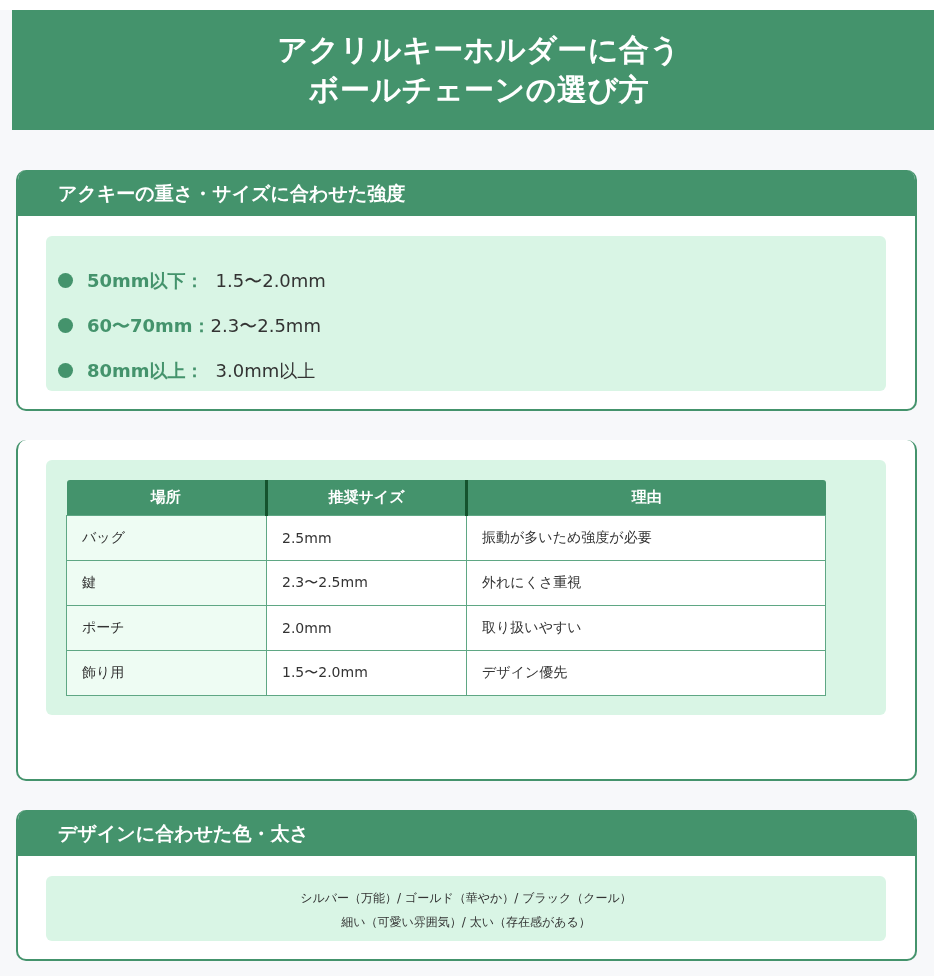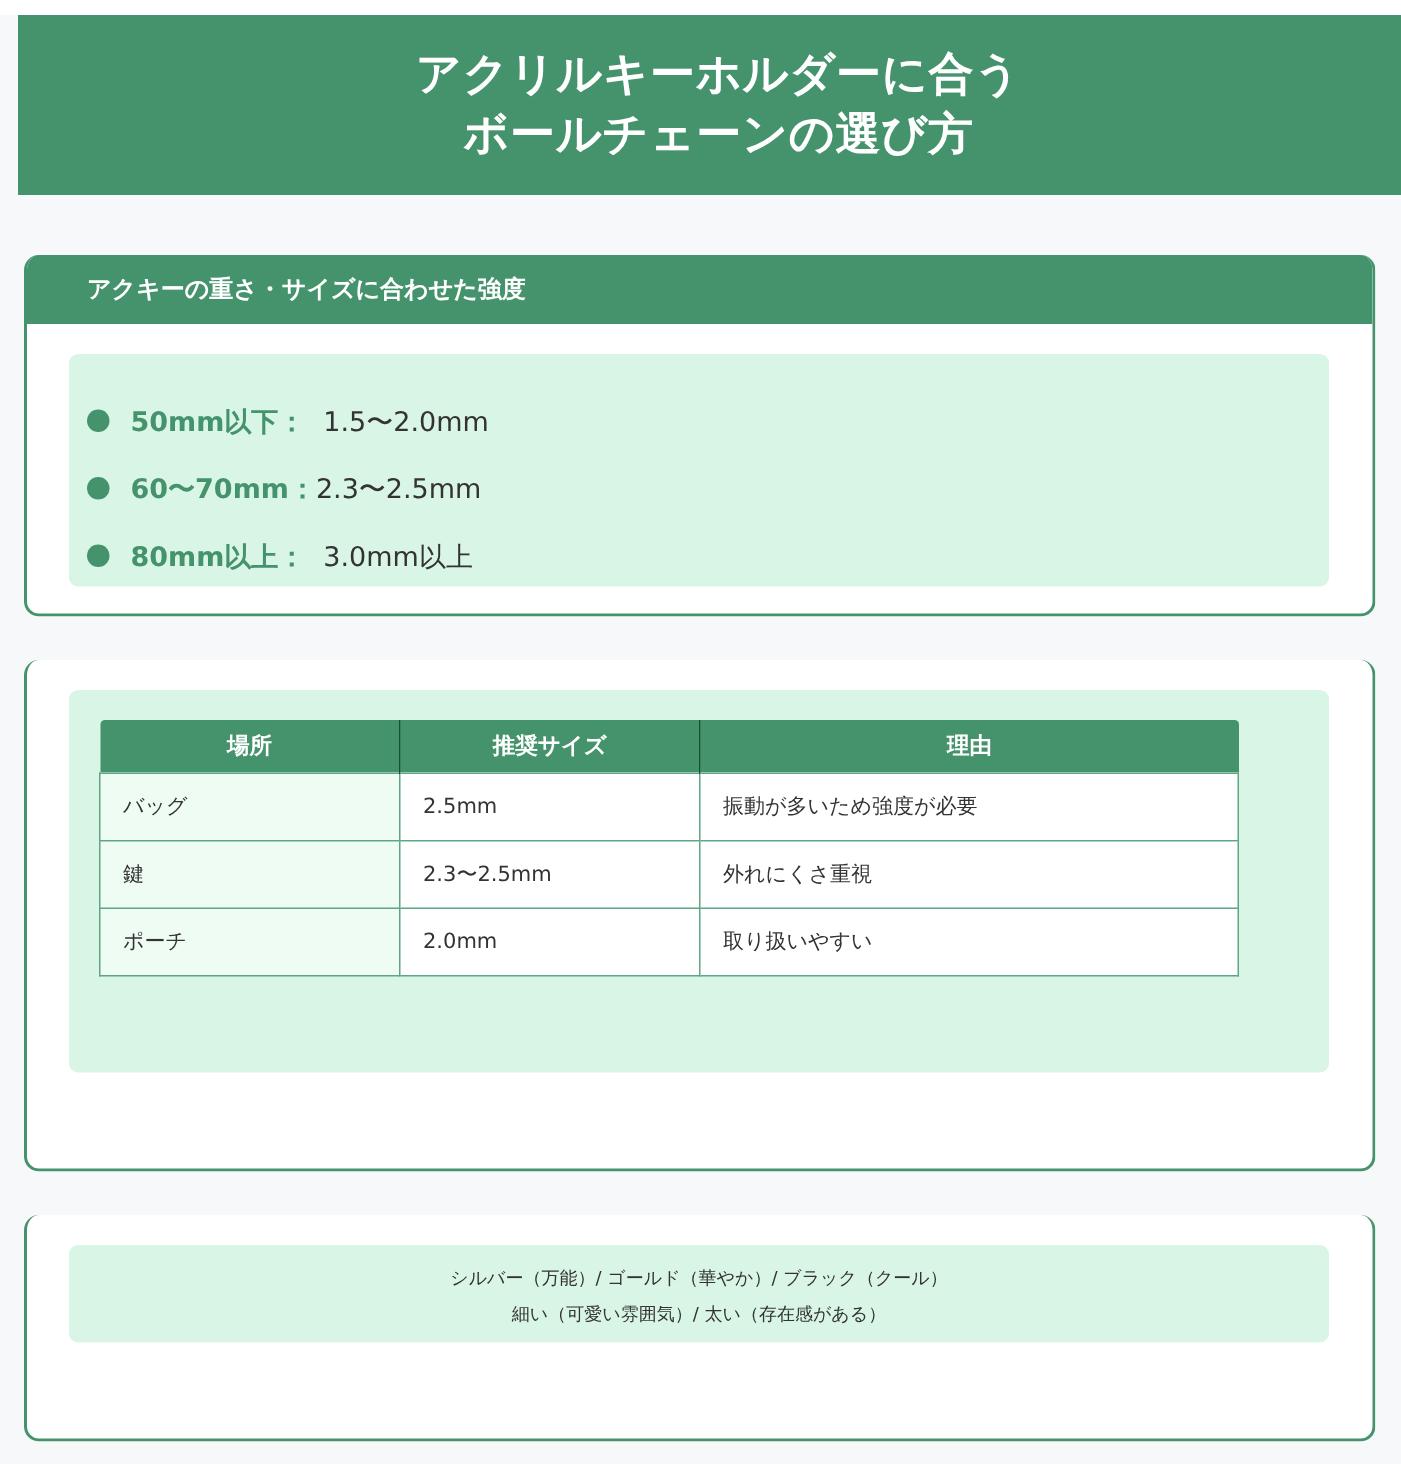--- a/index.html
+++ b/index.html
@@ -2,32 +2,32 @@
 <html><head>
 <meta charset="utf-8">
 <style>
   * { box-sizing: border-box; margin: 0; padding: 0; }
   html, body { width: 934px; height: 976px; overflow: hidden; }
   body { background: #f7f8fa; font-family: "DejaVu Sans", "Liberation Sans", sans-serif; color: #333; position: relative; }
   .top-band { position: absolute; left: 0; top: 0; width: 934px; height: 10px; background: #ffffff; }
   .hero { position: absolute; left: 12px; top: 10px; width: 934px; height: 120px; background: #44936c; color: #fff; text-align: center; padding-top: 20px; }
   .hero-line { font-size: 30px; font-weight: bold; line-height: 40px; letter-spacing: 0.5px; }
   .card { position: absolute; left: 16px; width: 901px; background: #fff; border: 2px solid #44936c; border-top: none; border-radius: 10px; overflow: hidden; }
-  .card-head { height: 46px; background: #44936c; color: #fff; font-size: 16px; font-weight: bold; padding-left: 40px; line-height: 46px; }
+  .card-head { height: 46px; background: #44936c; color: #fff; font-size: 19px; font-weight: bold; padding-left: 40px; line-height: 46px; }
   .inner { margin: 20px 29px 16px 28px; background: #d9f5e5; border-radius: 6px; }
   .card1 { top: 170px; height: 241px; }
   .card1 .inner { height: 155px; padding: 22px 0 0 12px; }
   .bullet-row { display: flex; align-items: center; height: 45px; font-size: 18px; }
   .dot { width: 15px; height: 15px; border-radius: 50%; background: #44936c; margin-right: 14px; }
   .b-label { color: #44936c; font-weight: bold; }
   .b-val { color: #333; }
   .card2 { top: 440px; height: 341px; }
   .card2 .inner { height: 255px; padding: 20px 18px 0 20px; }
   table { border-collapse: collapse; width: 760px; font-size: 14px; }
-  th { background: #44936c; color: #fff; font-weight: bold; height: 35px; font-size: 15px; border-left: 1px solid #14532d; }
+  th { background: #44936c; color: #fff; font-weight: bold; height: 35px; font-size: 15px; border-left: 3px solid #14532d; }
   th:first-child { border-left: none; border-top-left-radius: 3px; }
   th:last-child { border-top-right-radius: 3px; }
   td { height: 45px; border: 1.5px solid #5fa784; padding-left: 15px; background: #fff; color: #333; }
   td.c0 { background: #eefcf3; }
   .card3 { top: 810px; height: 151px; }
   .card3 .inner { height: 65px; text-align: center; padding-top: 10px; font-size: 12px; line-height: 24px; color: #333; }
 </style>
 </head>
 <body>
 
@@ -78,23 +78,29 @@
         <tr>
           <td class="c0">鍵</td>
           <td>2.3〜2.5mm</td>
           <td>外れにくさ重視</td>
         </tr>
         <tr>
           <td class="c0">ポーチ</td>
           <td>2.0mm</td>
           <td>取り扱いやすい</td>
         </tr>
+        <tr>
+          <td class="c0">飾り用</td>
+          <td>1.5〜2.0mm</td>
+          <td>デザイン優先</td>
+        </tr>
       </tbody>
     </table>
   </div>
 </section>
 
 <section class="card card3">
+  <div class="card-head">デザインに合わせた色・太さ</div>
   <div class="inner">
     <div>シルバー（万能）/ ゴールド（華やか）/ ブラック（クール）</div>
     <div>細い（可愛い雰囲気）/ 太い（存在感がある）</div>
   </div>
 </section>
 
 </body></html>

